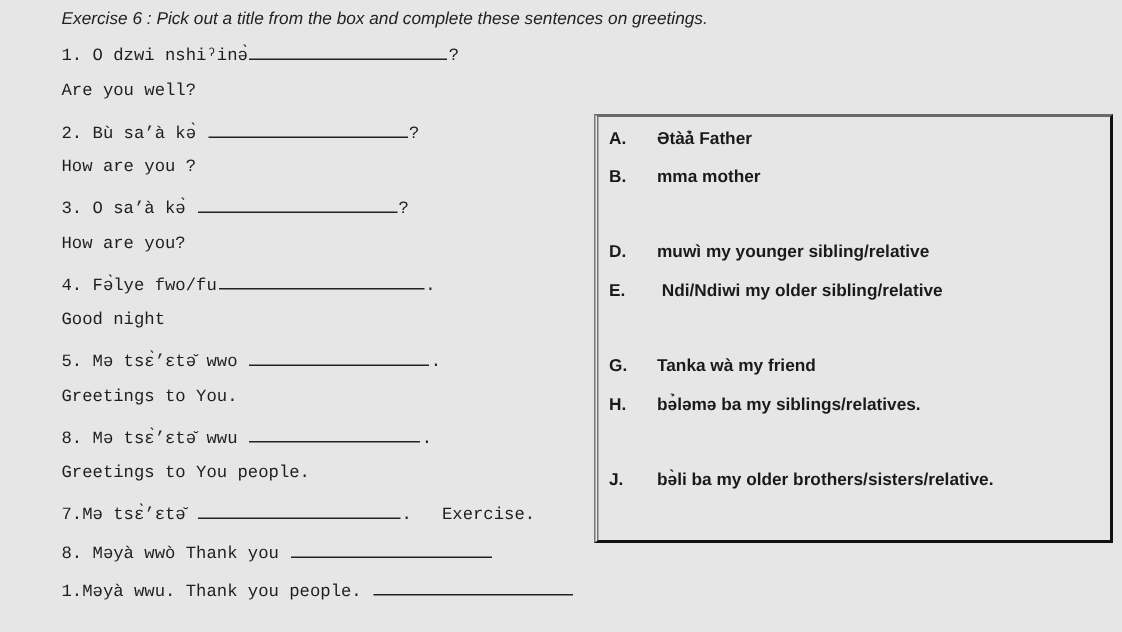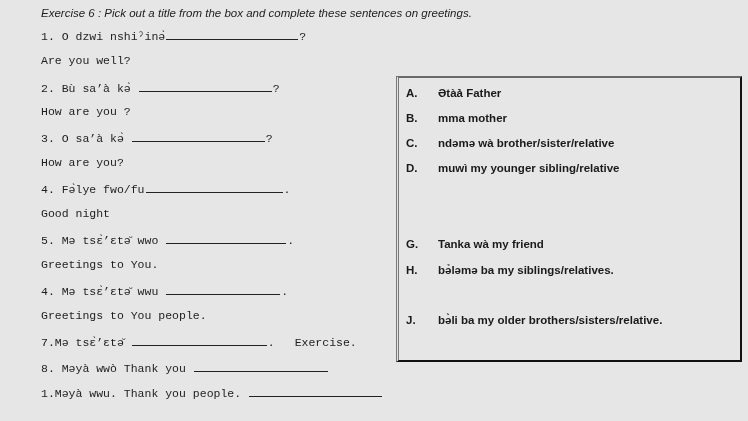--- a/index.html
+++ b/index.html
@@ -65,38 +65,38 @@
     <span>4. Fə̀lye fwo/fu</span><span class="blank" style="width:137px"></span><span>.</span>
   </div>
   <div class="line" style="top:207px">Good night</div>
 
   <div class="line" style="top:232px">
     <span>5. Mə tsɛ̀’ɛtə̆ wwo</span> <span class="blank" style="width:120px"></span><span>.</span>
   </div>
   <div class="line" style="top:258px">Greetings to You.</div>
 
   <div class="line" style="top:283px">
-    <span>4. Mə tsɛ̀’ɛtə̆  wwu</span> <span class="blank" style="width:114px"></span><span>.</span>
+    <span>8. Mə tsɛ̀’ɛtə̆  wwu</span> <span class="blank" style="width:114px"></span><span>.</span>
   </div>
   <div class="line" style="top:309px">Greetings to You people.</div>
 
   <div class="line" style="top:334px">
     <span>7.Mə tsɛ̀’ɛtə̆</span> <span class="blank" style="width:135px"></span><span>.</span><span style="display:inline-block;width:20px"></span><span>Exercise.</span>
   </div>
 
   <div class="line" style="top:360px">
     <span>8. Məyà wwò Thank you</span> <span class="blank" style="width:134px"></span>
   </div>
 
   <div class="line" style="top:385px">
     <span>1.Məyà  wwu. Thank you people.</span> <span class="blank" style="width:133px"></span>
   </div>
 </div>
 
 <div class="box">
   <div class="item" style="top:9px"><span class="letter">A.</span><span>Ətàà̉   Father</span></div>
   <div class="item" style="top:34px"><span class="letter">B.</span><span>mma   mother</span></div>
-  <div class="item" style="top:59px"><span class="letter">C.</span><span>ndəmə wà   brother/sister/relative</span></div>
   <div class="item" style="top:84px"><span class="letter">D.</span><span>muwì   my younger sibling/relative</span></div>
+  <div class="item" style="top:110px"><span class="letter">E.</span><span> Ndi/Ndiwi   my older sibling/relative</span></div>
   <div class="item" style="top:186px"><span class="letter">H.</span><span>bə̉ləmə ba   my siblings/relatives.</span></div>
   <div class="item" style="top:160px"><span class="letter">G.</span><span>Tanka wà   my friend</span></div>
   <div class="item" style="top:236px"><span class="letter">J.</span><span>bə̀li ba  my older brothers/sisters/relative.</span></div>
 </div>
 
 </body></html>

